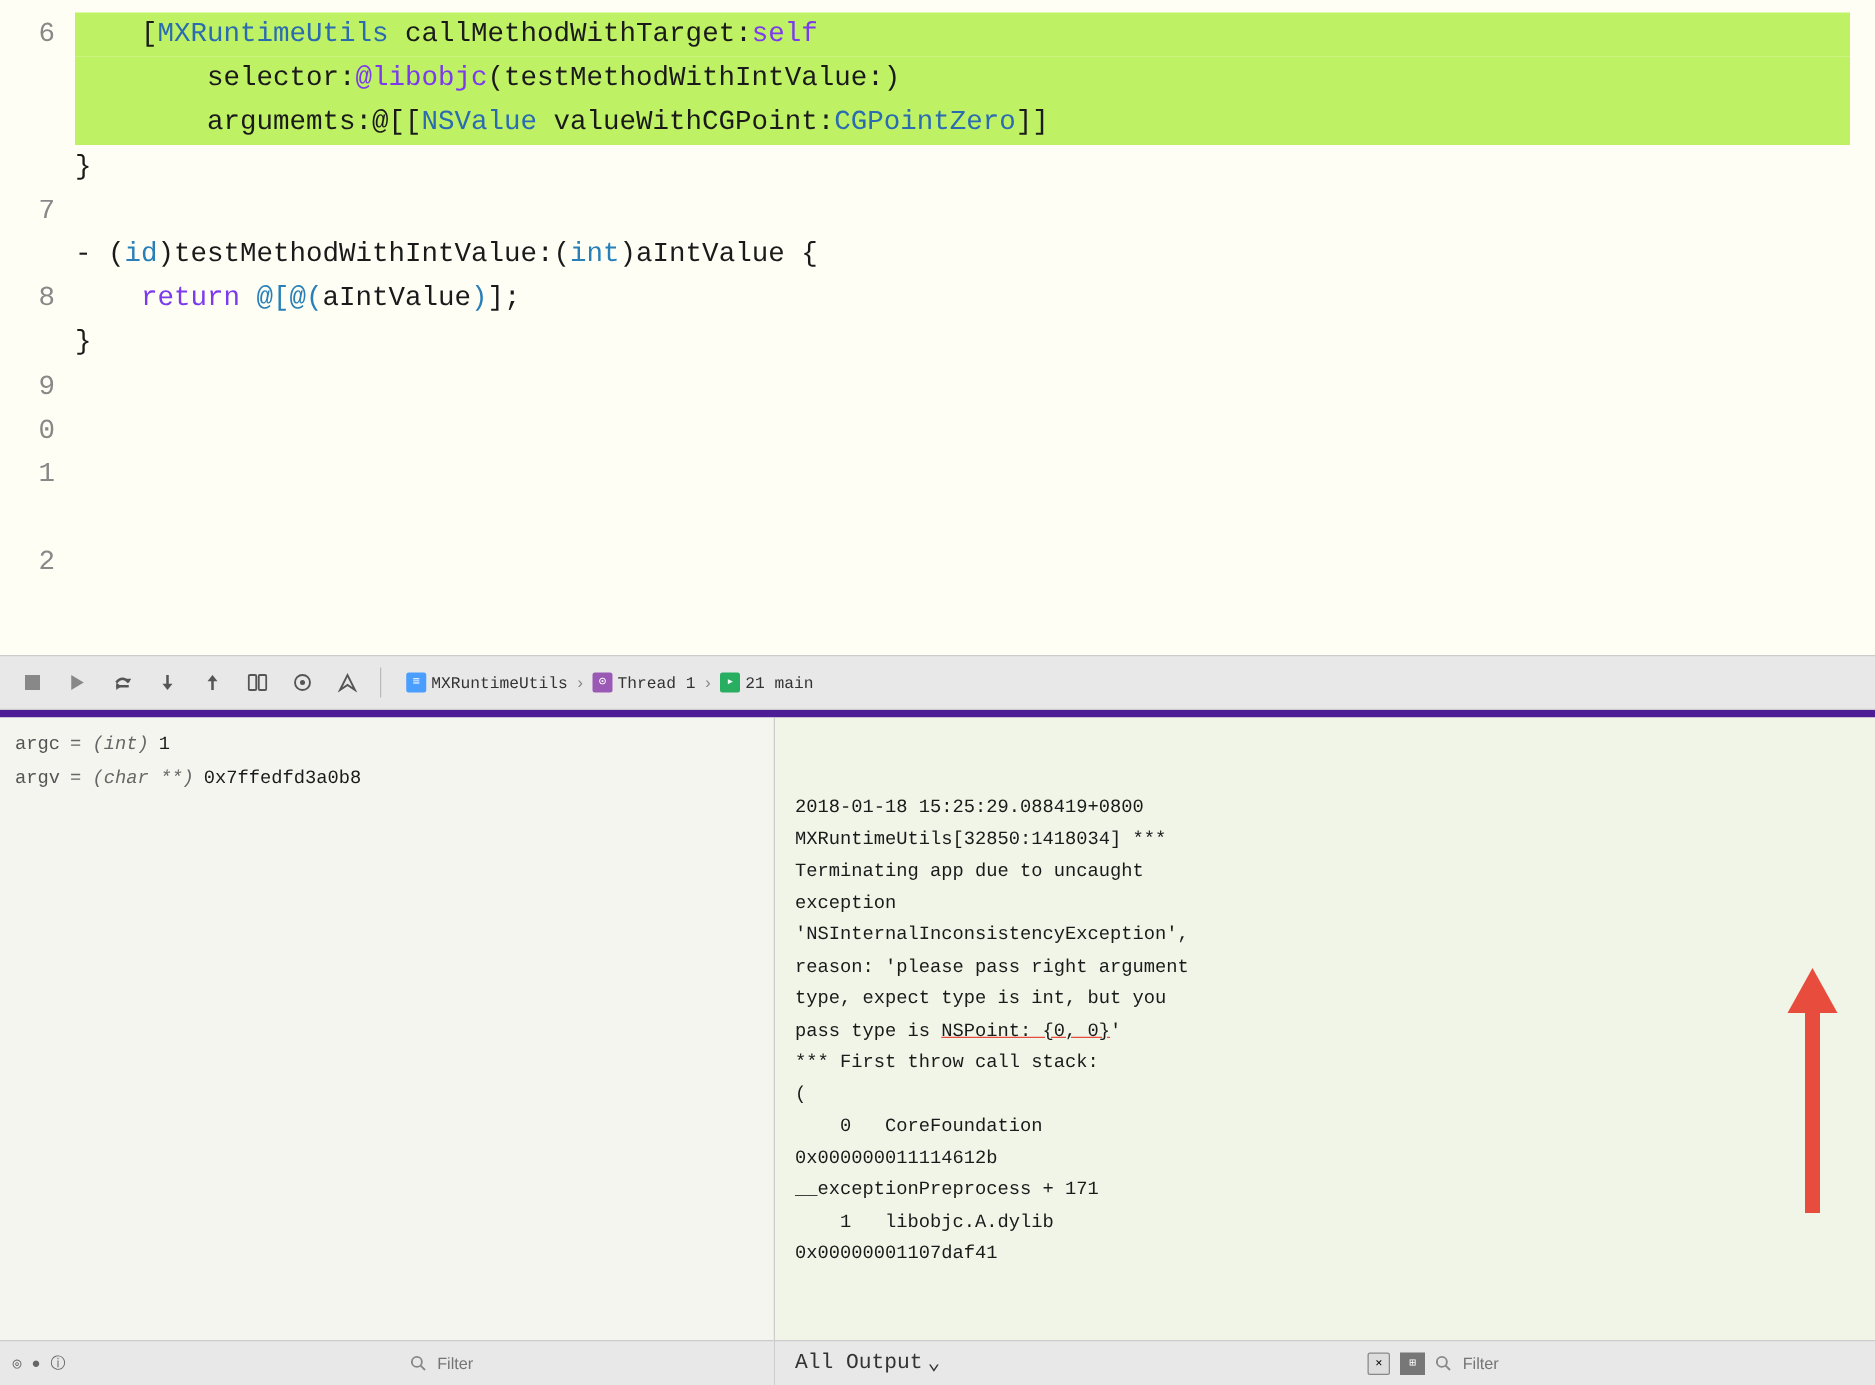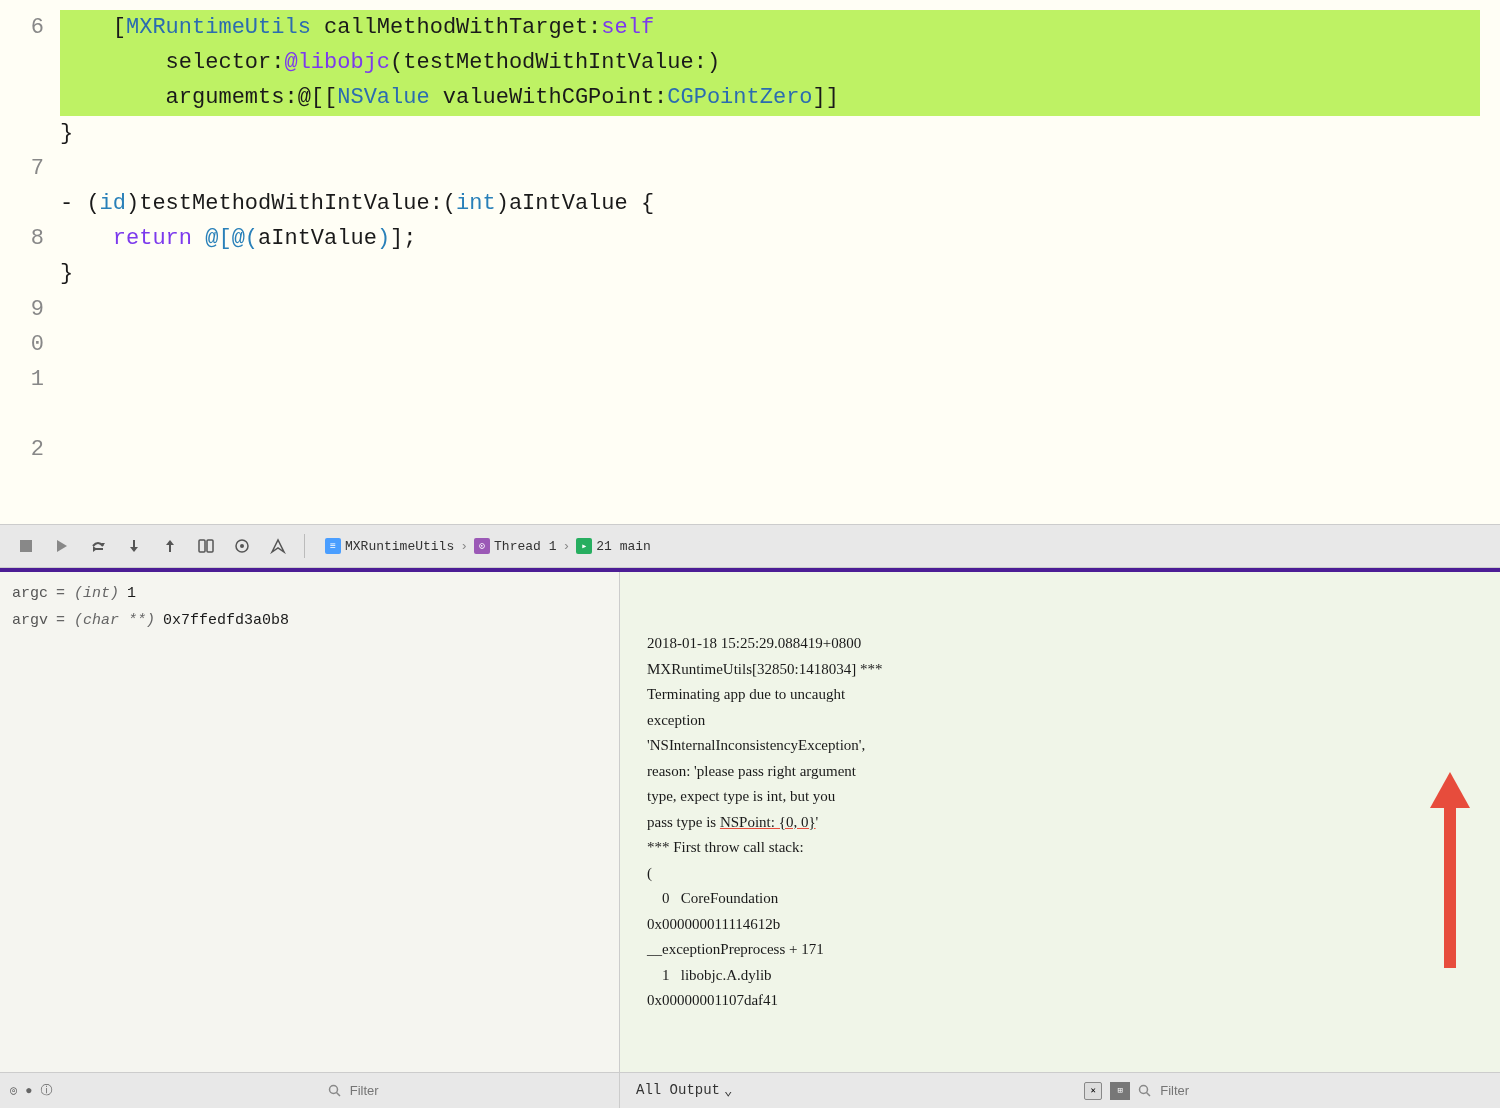--- a/index.html
+++ b/index.html
@@ -124,21 +124,21 @@
     .icon-file { background: #4a9eff; color: white; }
     .icon-thread { background: #9b59b6; color: white; }
     .icon-frame { background: #27ae60; color: white; }
 
     .breadcrumb-chevron { color: #888; }
 
     
     .bottom-panel {
       height: 540px;
       display: flex;
-      border-top: 4px solid #4c1d95;
+      border-top: 6px solid #4c1d95;
     }
 
     
     .variables-panel {
       width: 620px;
       background: #f5f5f0;
       border-right: 1px solid #ccc;
       display: flex;
       flex-direction: column;
     }
@@ -192,22 +192,21 @@
       padding: 8px 16px;
       font-size: 15px;
       line-height: 1.7;
       color: #1a1a1a;
       white-space: pre-wrap;
       overflow-y: auto;
       position: relative;
     }
 
     .console-text {
-      font-family: Liberation Serif, serif;
-      margin-left: 11px;
+      font-family: Liberation Mono, monospace;
     }
 
     .underline-red {
       text-decoration: underline;
       text-decoration-color: #e74c3c;
     }
 
     
     .red-arrow {
       position: absolute;
@@ -238,22 +237,23 @@
       background: #e8e8e8;
       border-top: 1px solid #ccc;
       display: flex;
       align-items: center;
       padding: 0 10px;
       gap: 8px;
     }
 
     .output-selector {
       display: flex;
+      align-items: center;
       gap: 4px;
-      font-size: 14px;
+      font-size: 17px;
       color: #333;
       cursor: pointer;
       padding: 2px 6px;
       border-radius: 3px;
     }
 
     .clear-btn {
       width: 18px;
       height: 18px;
       border-radius: 2px;

